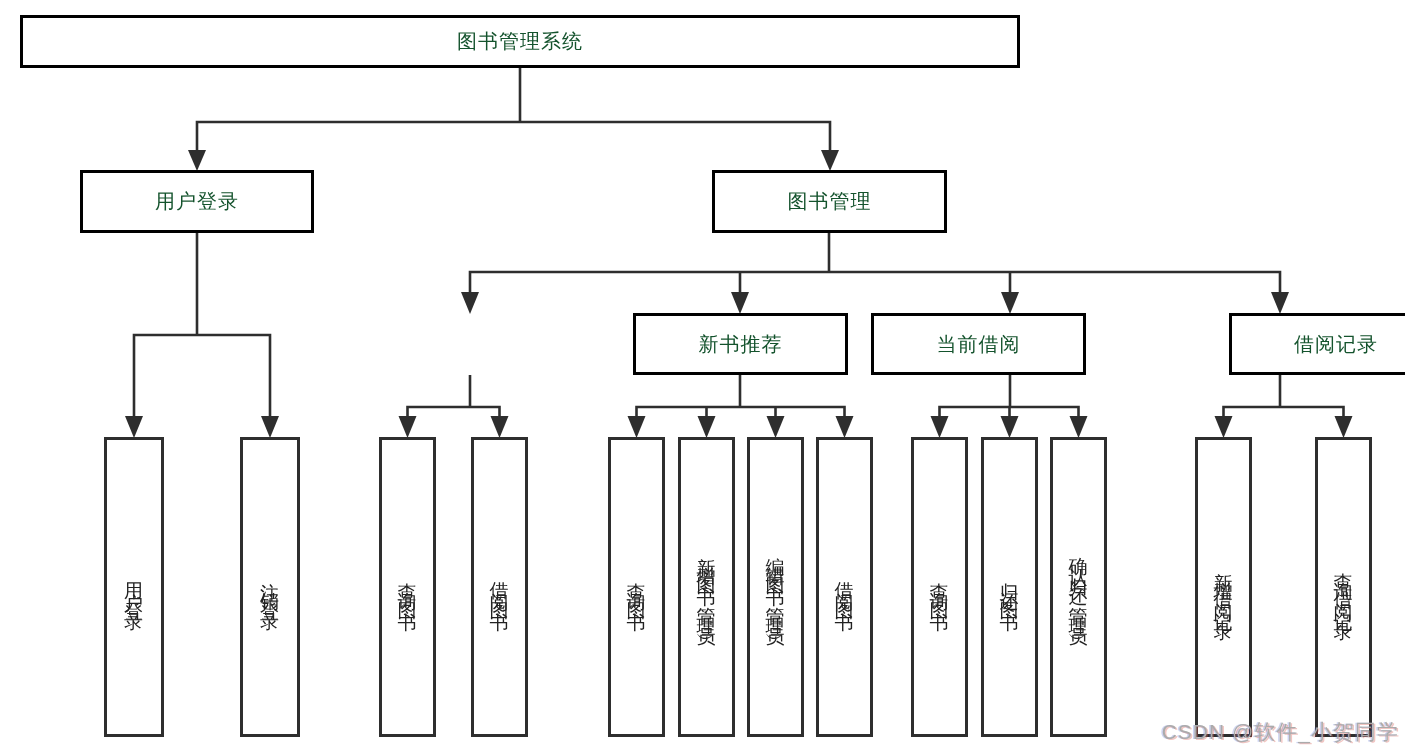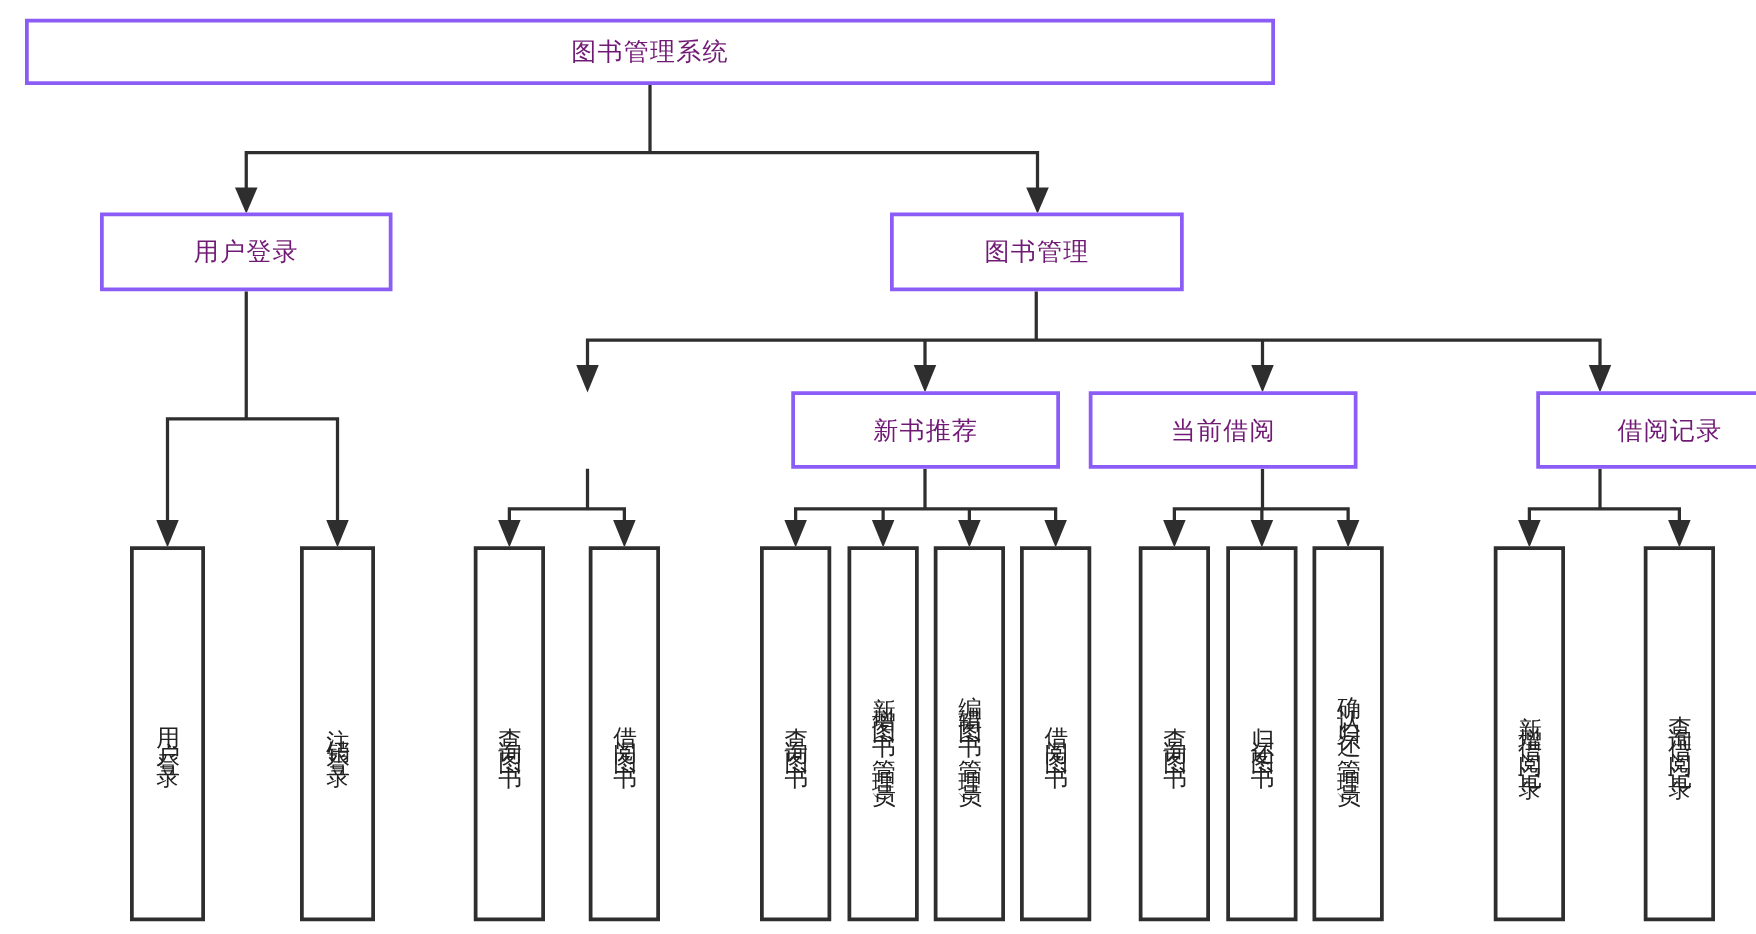--- a/index.html
+++ b/index.html
@@ -17,26 +17,26 @@
   }
   .wires {
     position: absolute;
     left: 0;
     top: 0;
     pointer-events: none;
   }
   .node {
     position: absolute;
     box-sizing: border-box;
-    border: 3px solid #8b5cf6;
+    border: 3px solid #000000;
     background: #ffffff;
     display: flex;
     align-items: center;
     justify-content: center;
-    color: #701a75;
+    color: #14532d;
   }
   .node .hlabel {
     font-size: 20px;
     letter-spacing: 1px;
     white-space: nowrap;
   }
   .leaf {
     position: absolute;
     box-sizing: border-box;
     border: 3px solid #2e2e2e;
@@ -173,14 +173,15 @@
     <span class="vtext">确认归还（管理员）</span>
   </div>
 
   <div class="leaf" style="left:1195px; top:437px; width:57px; height:300px;">
     <span class="vtext">新增借阅记录</span>
   </div>
   <div class="leaf" style="left:1315px; top:437px; width:57px; height:300px;">
     <span class="vtext">查询借阅记录</span>
   </div>
 
+  <div class="watermark">CSDN @软件_小贺同学</div>
 
 </div>
 
 </body></html>

